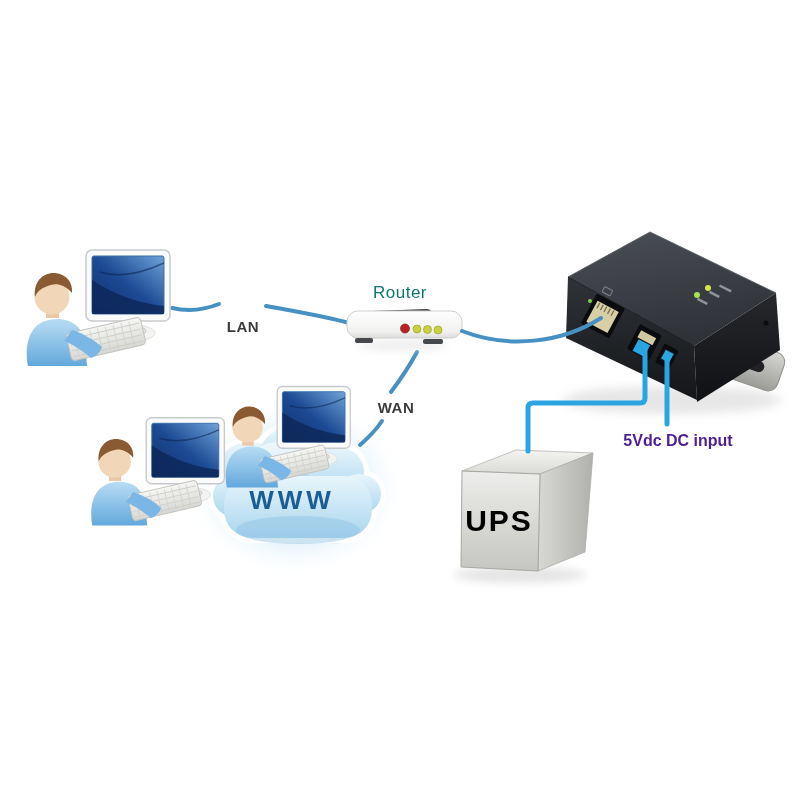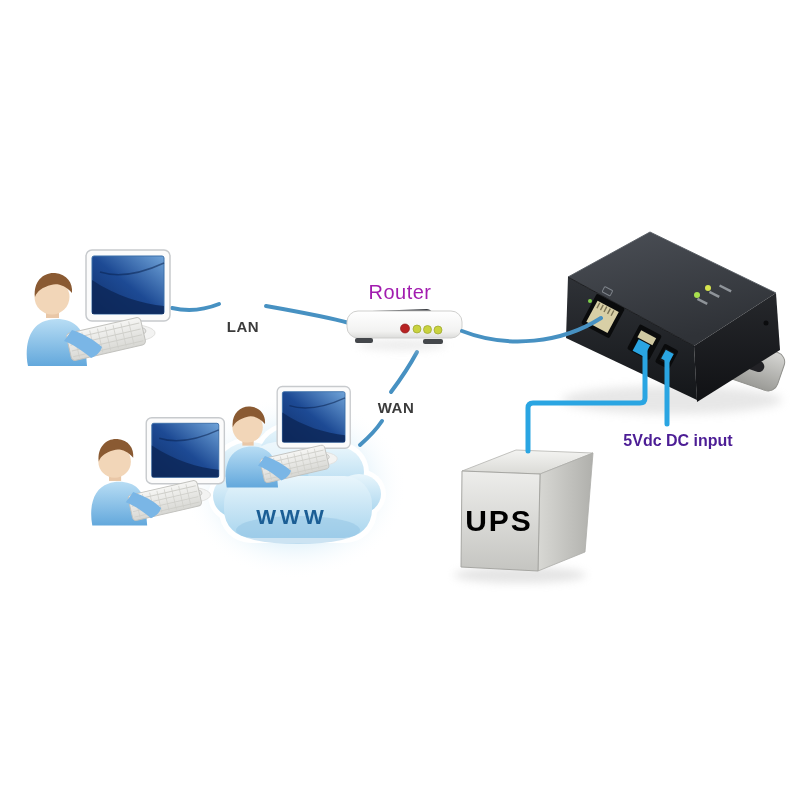--- a/index.html
+++ b/index.html
@@ -1,23 +1,23 @@
 <!DOCTYPE html>
 <html><head>
 <meta charset="utf-8">
 <style>
   html,body{margin:0;padding:0;background:#fff;}
   .stage{position:relative;width:800px;height:800px;background:#ffffff;overflow:hidden;
          font-family:"Liberation Sans",sans-serif;}
   .stage svg{position:absolute;left:0;top:0;}
   .lbl{position:absolute;transform:translate(-50%,-50%);white-space:nowrap;line-height:1;}
-  .router-lbl{left:400px;top:292px;font-size:20px;color:#a21caf;letter-spacing:.5px;}
+  .router-lbl{left:400px;top:292px;font-size:17px;color:#0f766e;letter-spacing:.5px;}
   .lan-lbl{left:243px;top:302px;font-size:15px;font-weight:700;color:#3b3b3b;letter-spacing:.5px;margin-top:24px;}
   .wan-lbl{left:396px;top:407px;font-size:15px;font-weight:700;color:#3b3b3b;letter-spacing:.5px;text-align:right;}
-  .www-lbl{left:292px;top:516px;font-size:21px;font-weight:700;color:#1b5e95;letter-spacing:4px;}
+  .www-lbl{left:292px;top:500px;font-size:26px;font-weight:700;color:#1b5e95;letter-spacing:4px;}
   .ups-lbl{left:499px;top:521px;font-size:30px;font-weight:700;color:#000000;letter-spacing:2px;text-align:center;}
   .dc-lbl{left:678px;top:441px;font-size:16px;font-weight:700;color:#4c1d95;}
   .soft{filter:blur(5px);}
   .soft2{filter:blur(4px);}
 </style>
 </head>
 <body>
 
 <div class="stage">
 

